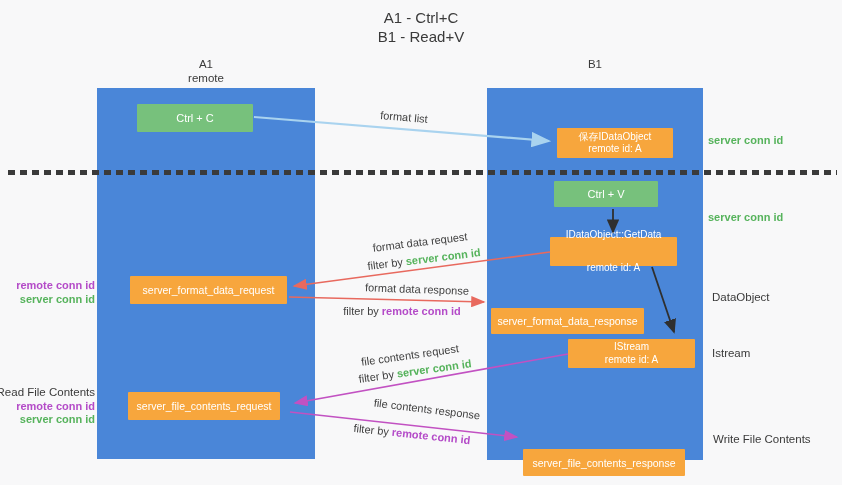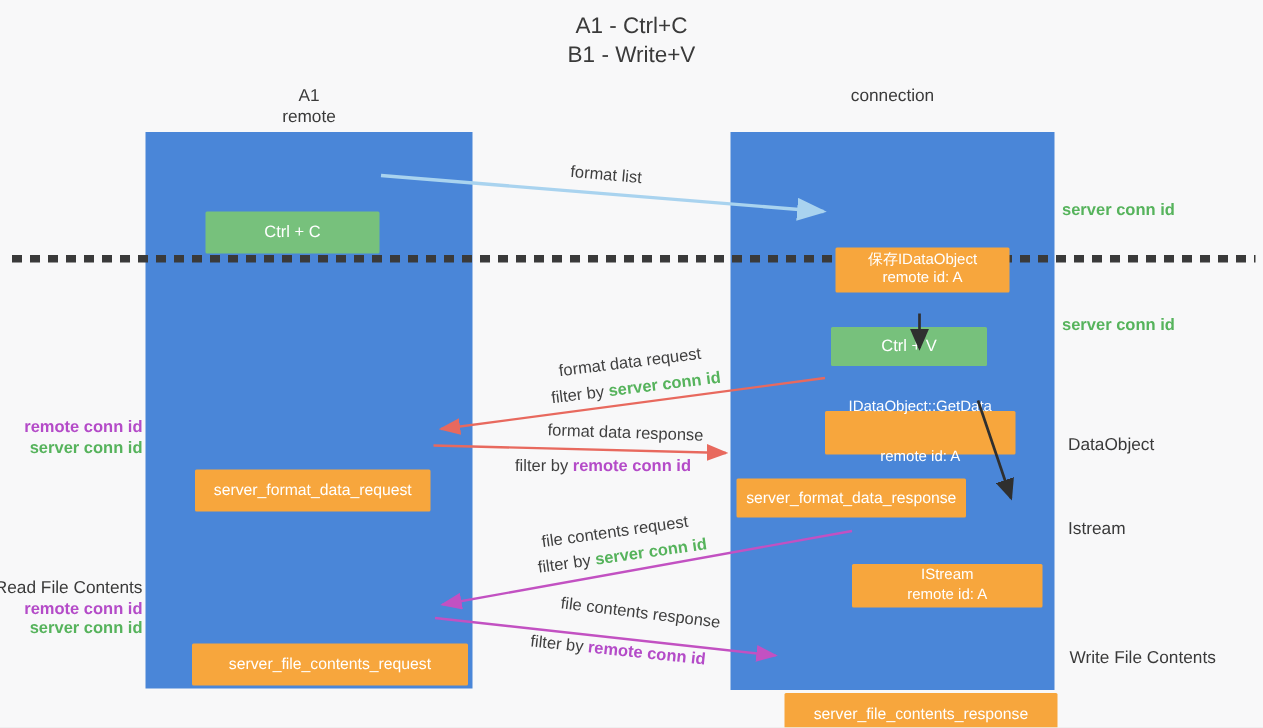--- a/index.html
+++ b/index.html
@@ -28,35 +28,34 @@
   .lane.a { left: 97px; width: 218px; height: 371px; }
   .lane.b { left: 487px; width: 216px; height: 372px; }
   .divider {
     position: absolute; left: 8px; right: 5px; top: 170px; height: 5px;
     background: repeating-linear-gradient(90deg, #3a3a3a 0 7px, transparent 7px 12px);
   }
   .node {
     position: absolute; color: #ffffff; text-align: center;
     display: flex; flex-direction: column; justify-content: center;
     border-radius: 1px;
-    margin-top: 37px;
   }
   .node.green { background: #77c17c; font-size: 11px; }
   .node.orange { background: #f7a63d; }
   .node .l1, .node .l2 { font-size: 10px; line-height: 12.5px; }
   .node .single { font-size: 10.5px; }
   .n-ctrl-c   { left: 137px; top: 104px; width: 116px; height: 28px; }
   .n-save     { left: 557px; top: 128px; width: 116px; height: 30px; }
   .n-ctrl-v   { left: 554px; top: 181px; width: 104px; height: 26px; }
   .n-getdata  { left: 550px; top: 237px; width: 127px; height: 29px; gap: 21px; }
   .n-freq     { left: 130px; top: 276px; width: 157px; height: 28px; align-items: center; }
-  .n-fresp    { left: 491px; top: 282px; width: 153px; height: 26px; text-align: center; }
+  .n-fresp    { left: 491px; top: 308px; width: 153px; height: 26px; text-align: center; }
   .n-istream  { left: 568px; top: 339px; width: 127px; height: 29px; }
-  .n-filereq  { left: 128px; top: 392px; width: 184px; height: 28px; }
-  .n-fileresp { left: 523px; top: 425px; width: 182px; height: 27px; }
+  .n-filereq  { left: 128px; top: 392px; width: 152px; height: 28px; }
+  .n-fileresp { left: 523px; top: 449px; width: 162px; height: 27px; }
   .anno { position: absolute; font-size: 11.5px; color: #3a3a3a; white-space: nowrap; }
   .anno.key { font-size: 11px; font-weight: bold; }
   .green-t { color: #56b35c; font-weight: bold; }
   .purple-t { color: #b44bc8; font-weight: bold; }
   .a-conn-top  { left: 708px; top: 134px; }
   .a-conn-mid  { left: 708px; top: 211px; }
   .a-dataobj   { left: 712px; top: 246px; margin-top: 45px; }
   .a-istream   { left: 712px; top: 347px; }
   .a-write     { left: 713px; top: 433px; }
   .left-block { position: absolute; right: 747px; text-align: right; white-space: nowrap; line-height: 13.5px; }
@@ -70,29 +69,29 @@
   }
   svg.wires { position: absolute; left: 0; top: 0; pointer-events: none; }
 </style>
 </head>
 <body>
 
 <div class="stage">
 
   <div class="title">
     <div>A1 - Ctrl+C</div>
-    <div>B1 - Write+V</div>
+    <div>B1 - Read+V</div>
   </div>
 
   <div class="lane-header a">
     <div>A1</div>
     <div>remote</div>
   </div>
   <div class="lane-header b">
-    <div>connection</div>
+    <div>B1</div>
   </div>
 
   <div class="lane a"></div>
   <div class="lane b"></div>
 
   <div class="divider"></div>
 
   <div class="node green n-ctrl-c">
     <div>Ctrl + C</div>
   </div>

